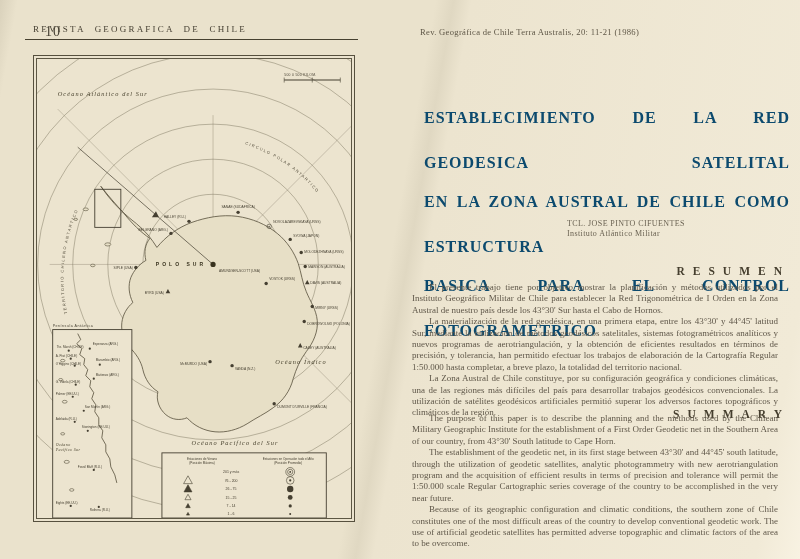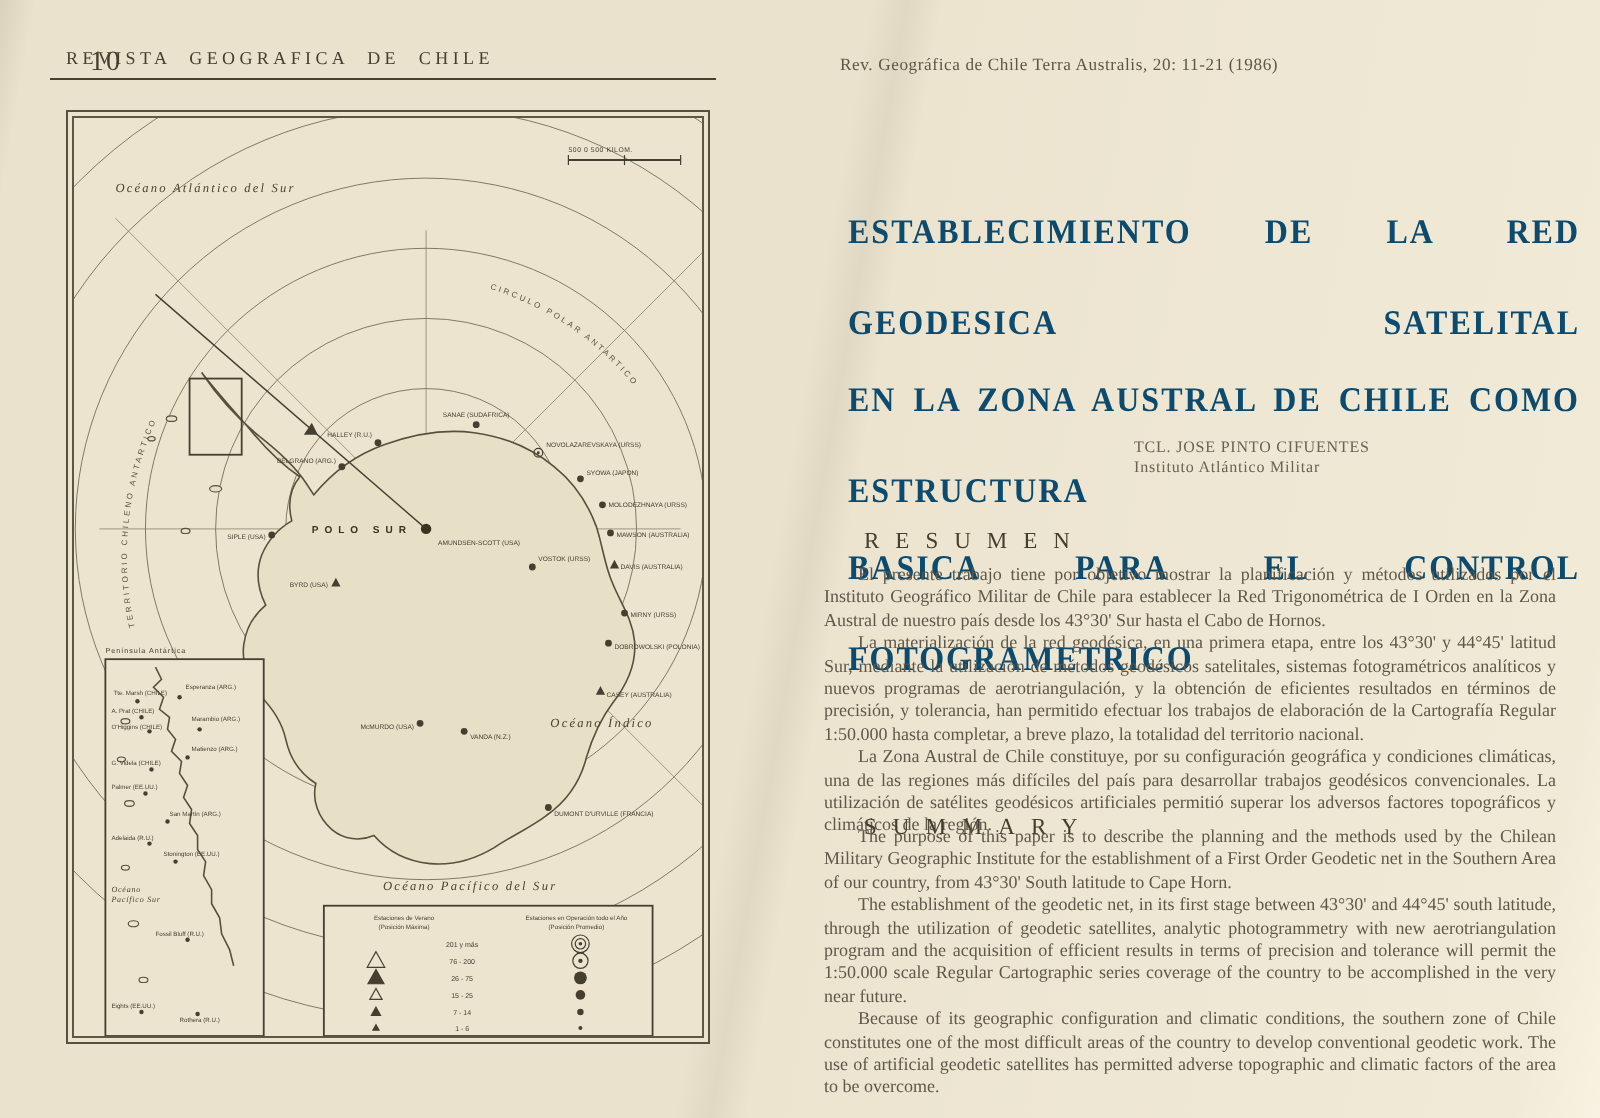--- a/index.html
+++ b/index.html
@@ -30,21 +30,21 @@
   .leg-r{font:3.5px "Liberation Sans",sans-serif;fill:#453f31;text-anchor:middle}
   .ins-title{font:3.6px "Liberation Sans",sans-serif;fill:#453f31;letter-spacing:.5px}
   
   .rp-runhead{position:absolute;left:420px;top:27px;width:370px;
     font-size:8.6px;color:#5e5646;letter-spacing:.3px}
   .rp-title{position:absolute;left:424px;top:98px;width:366px;color:#0c4a6e}
   .rp-title .tline{font-weight:bold;font-size:16px;letter-spacing:1px;line-height:42px;
     text-align:justify;text-align-last:justify;transform:scaleY(1.08);transform-origin:center}
   .rp-author{position:absolute;left:567px;top:219px;font-family:Liberation Serif, serif;
     font-size:8px;line-height:10px;color:#6a6252;letter-spacing:.4px}
-  .sec-head{position:absolute;left:424px;width:366px;text-align:left;font-weight:normal;
+  .sec-head{position:absolute;left:424px;width:366px;text-align:right;font-weight:bold;
     font-size:11.5px;letter-spacing:8px;text-indent:8px;color:#453e2e}
   .head-resumen{top:265px}
   .head-summary{top:408px}
   .sec-body{position:absolute;left:412px;width:366px;font-size:9px;line-height:11.4px;
     text-align:justify;color:#5f5749}
   .body-resumen{top:282px}
   .body-summary{top:413px}
   .sec-body p{margin:0;text-indent:17px}
 </style>
 </head>

